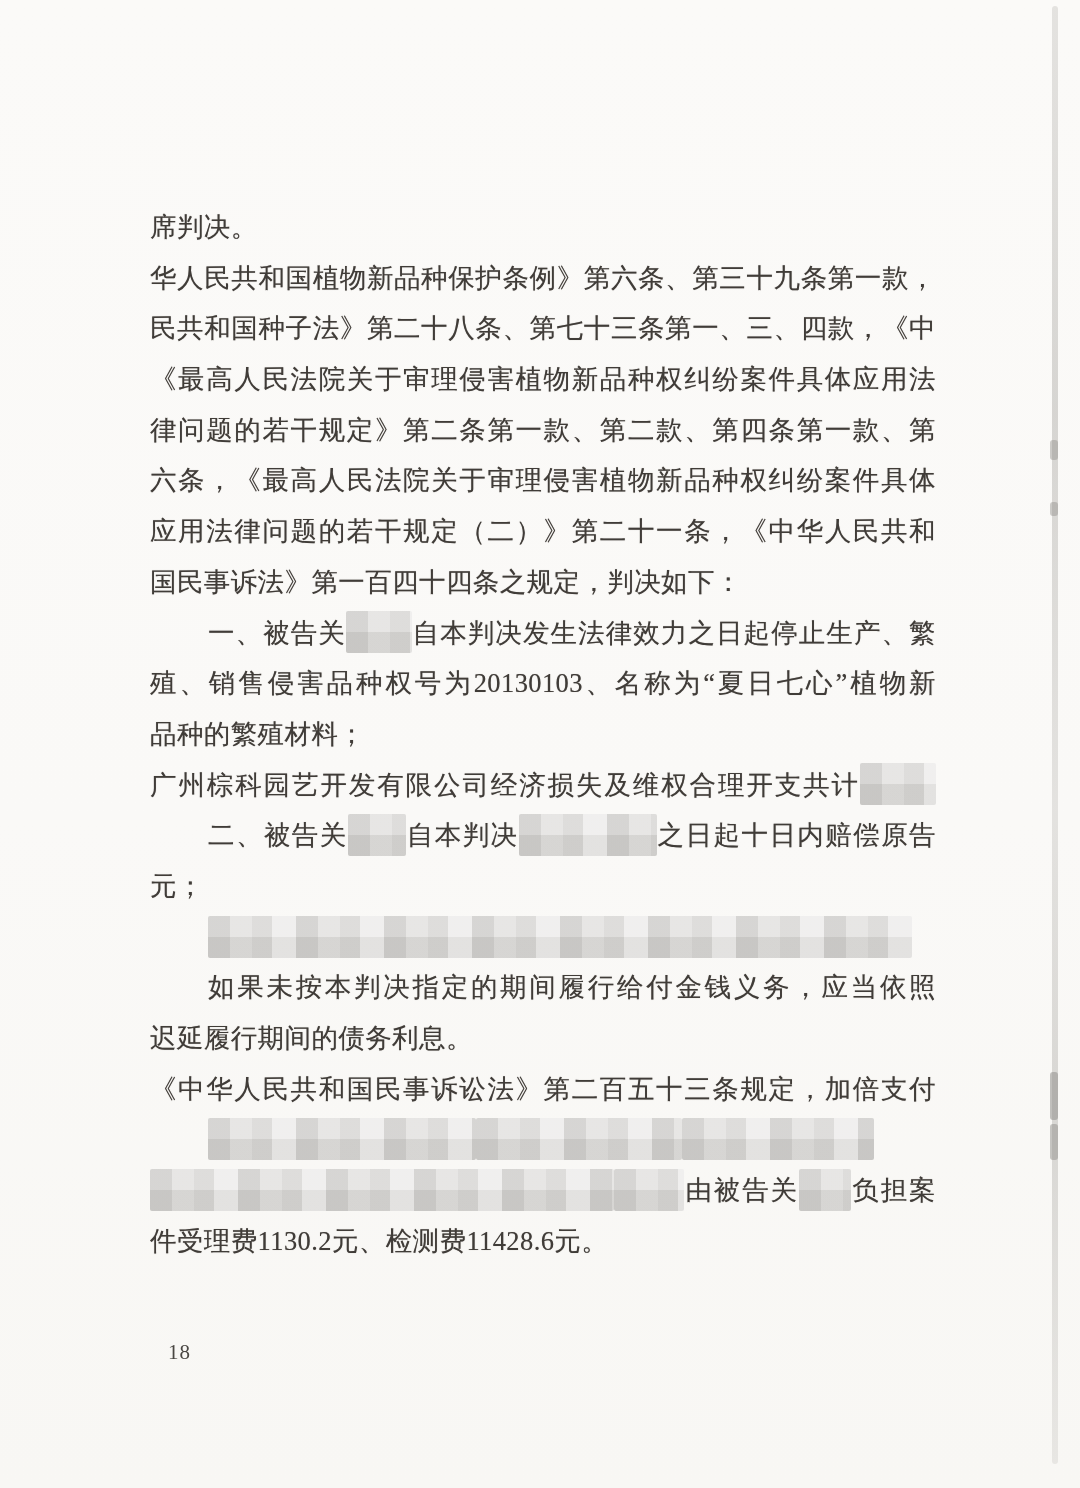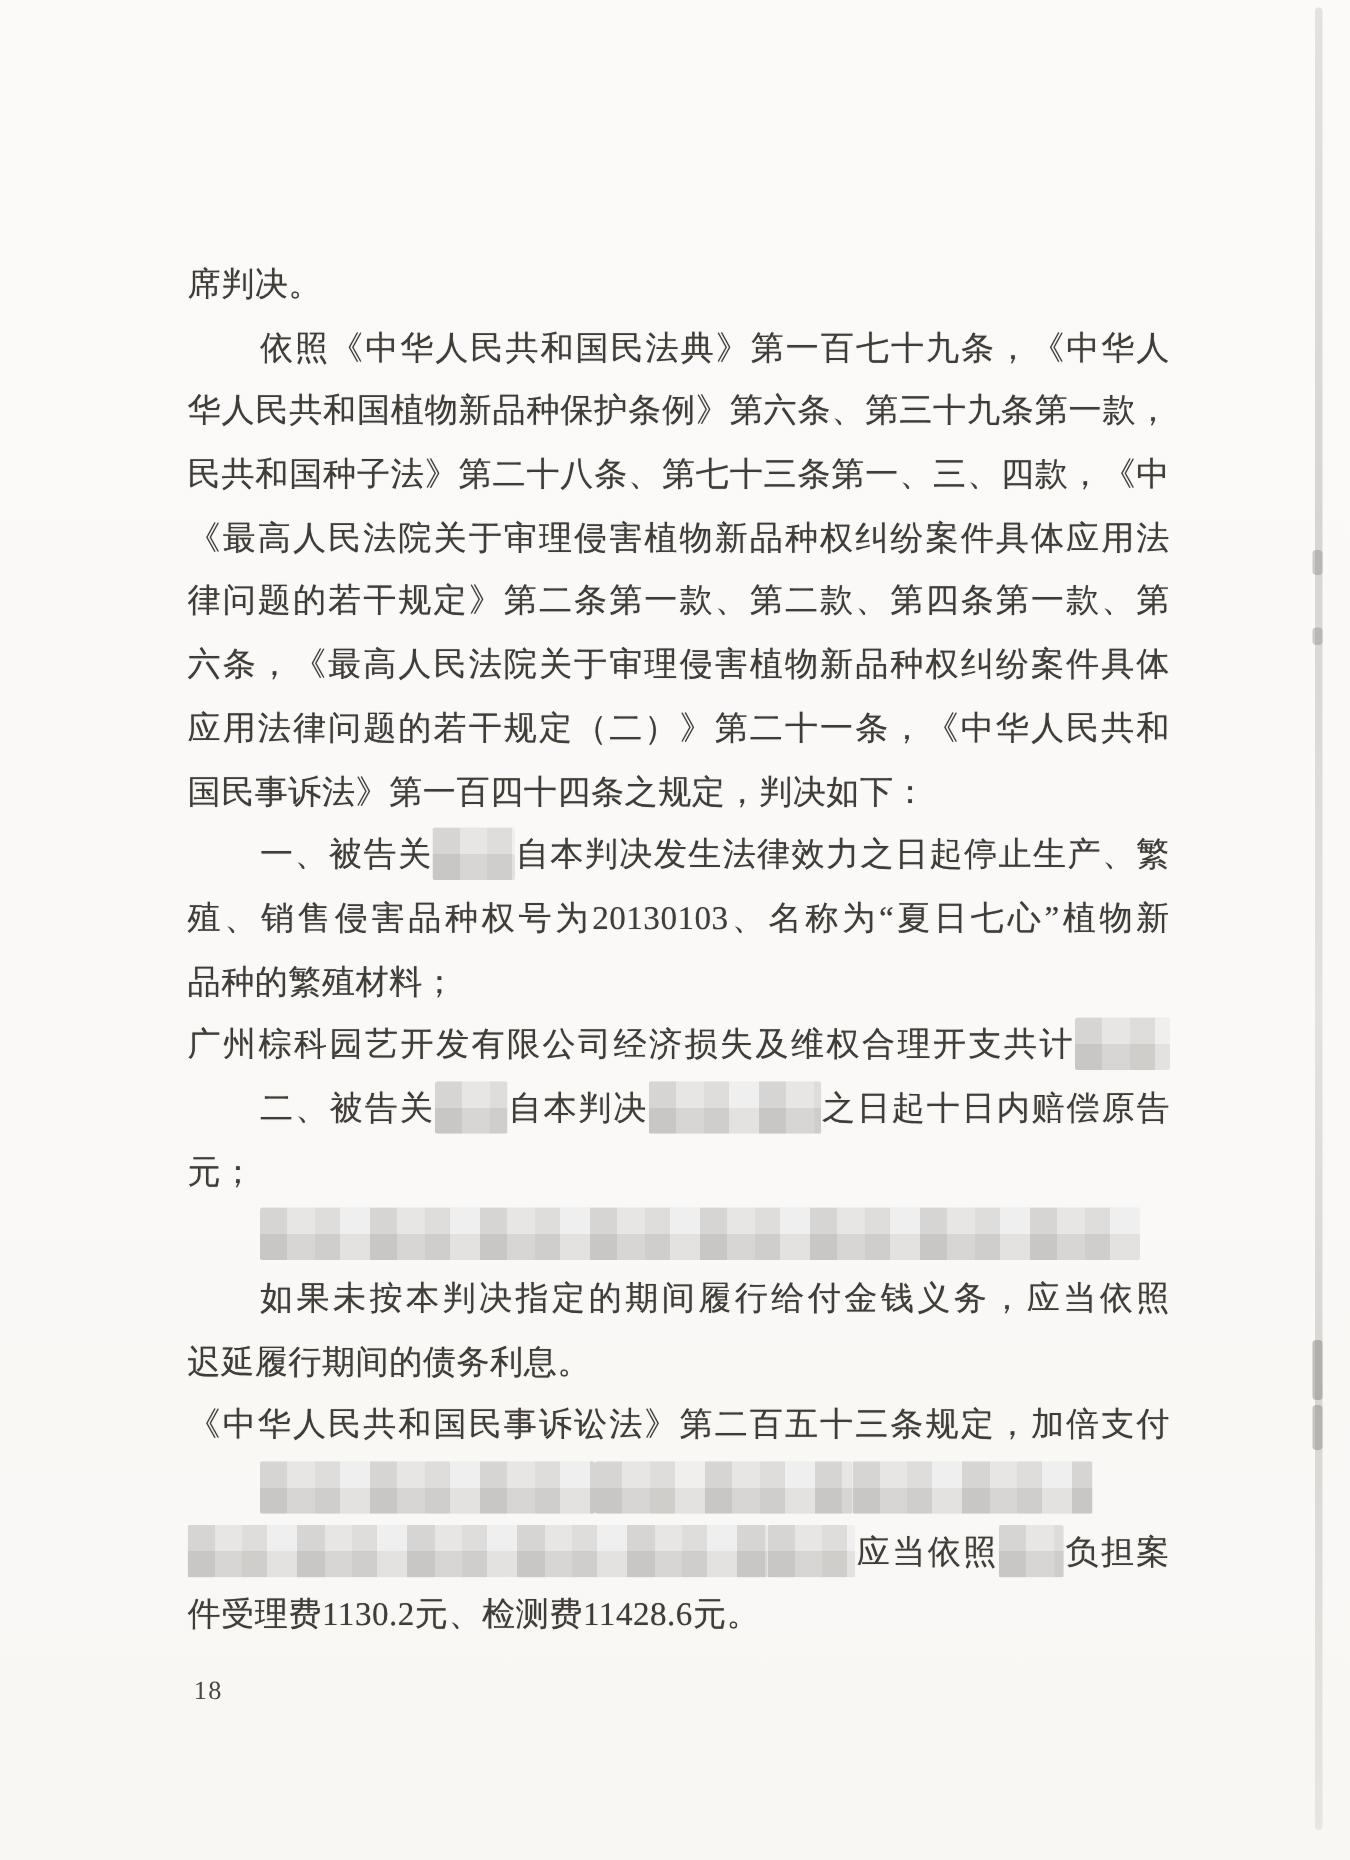--- a/index.html
+++ b/index.html
@@ -50,21 +50,21 @@
         rgba(108,106,102,0.17) 0 22px,
         rgba(108,106,102,0.04) 22px 44px,
         rgba(108,106,102,0.11) 44px 64px,
         rgba(255,255,255,0.22) 64px 88px),
       repeating-linear-gradient(0deg,
         rgba(108,106,102,0.09) 0 21px,
         rgba(255,255,255,0.24) 21px 42px);
   }
   .pagenum {
     position: absolute;
-    left: 155px;
+    left: 168px;
     top: 1340px;
     font-size: 21px;
     letter-spacing: 1px;
     color: #4a4743;
   }
   
   .scan-line {
     position: absolute;
     left: 1052px;
     top: 6px;
@@ -89,40 +89,39 @@
   .nick.n2 { top: 502px;  height: 14px; }
   .nick.n3 { top: 1072px; height: 48px; background: rgba(146,144,140,0.55); }
   .nick.n4 { top: 1124px; height: 36px; background: rgba(146,144,140,0.50); }
 </style>
 </head>
 <body>
 
 <div class="page">
   <div class="content">
       <div class="line"><span class="txt">席判决。</span></div>
-      <div class="line indent fill"><span class="txt">依照《中华人民共和国民法典》第一百七十九条，《中华人</span></div>
       <div class="line fill"><span class="txt">华人民共和国植物新品种保护条例》第六条、第三十九条第一款，</span></div>
       <div class="line fill"><span class="txt">民共和国种子法》第二十八条、第七十三条第一、三、四款，《中</span></div>
       <div class="line fill"><span class="txt">《最高人民法院关于审理侵害植物新品种权纠纷案件具体应用法</span></div>
       <div class="line fill"><span class="txt">律问题的若干规定》第二条第一款、第二款、第四条第一款、第</span></div>
       <div class="line fill"><span class="txt">六条，《最高人民法院关于审理侵害植物新品种权纠纷案件具体</span></div>
       <div class="line fill"><span class="txt">应用法律问题的若干规定（二）》第二十一条，《中华人民共和</span></div>
       <div class="line"><span class="txt">国民事诉法》第一百四十四条之规定，判决如下：</span></div>
       <div class="line indent fill"><span class="txt">一、被告关</span><span class="blur" style="width: 66px;"></span><span class="txt">自本判决发生法律效力之日起停止生产、繁</span></div>
       <div class="line fill"><span class="txt">殖、销售侵害品种权号为20130103、名称为“夏日七心”植物新</span></div>
       <div class="line"><span class="txt">品种的繁殖材料；</span></div>
       <div class="line fill"><span class="txt">广州棕科园艺开发有限公司经济损失及维权合理开支共计</span><span class="blur" style="width: 76px;"></span></div>
       <div class="line indent fill"><span class="txt">二、被告关</span><span class="blur" style="width: 58px;"></span><span class="txt">自本判决</span><span class="blur" style="width: 138px;"></span><span class="txt">之日起十日内赔偿原告</span></div>
       <div class="line"><span class="txt">元；</span></div>
       <div class="line indent"><span class="blur" style="width: 704px;"></span></div>
       <div class="line indent fill"><span class="txt">如果未按本判决指定的期间履行给付金钱义务，应当依照</span></div>
       <div class="line"><span class="txt">迟延履行期间的债务利息。</span></div>
       <div class="line fill"><span class="txt">《中华人民共和国民事诉讼法》第二百五十三条规定，加倍支付</span></div>
       <div class="line indent fill"><span class="blur" style="width: 268px;"></span><span class="blur" style="width: 206px;"></span><span class="blur" style="width: 192px;"></span></div>
-      <div class="line fill"><span class="blur" style="width: 464px;"></span><span class="blur" style="width: 70px;"></span><span class="txt">应当依照</span><span class="blur" style="width: 52px;"></span><span class="txt">负担案</span></div>
+      <div class="line fill"><span class="blur" style="width: 464px;"></span><span class="blur" style="width: 70px;"></span><span class="txt">由被告关</span><span class="blur" style="width: 52px;"></span><span class="txt">负担案</span></div>
       <div class="line"><span class="txt">件受理费1130.2元、检测费11428.6元。</span></div>
     </div>
   <div class="pagenum">18</div>
   <div class="scan-line"></div>
   <div class="nick n1"></div>
   <div class="nick n2"></div>
   <div class="nick n3"></div>
   <div class="nick n4"></div>
 </div>
 

